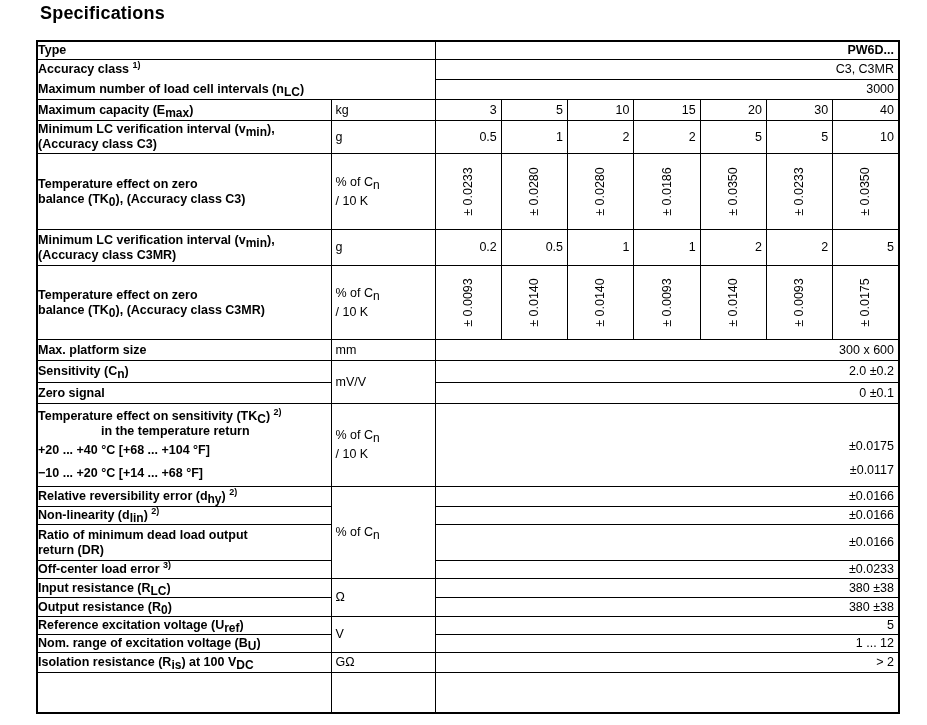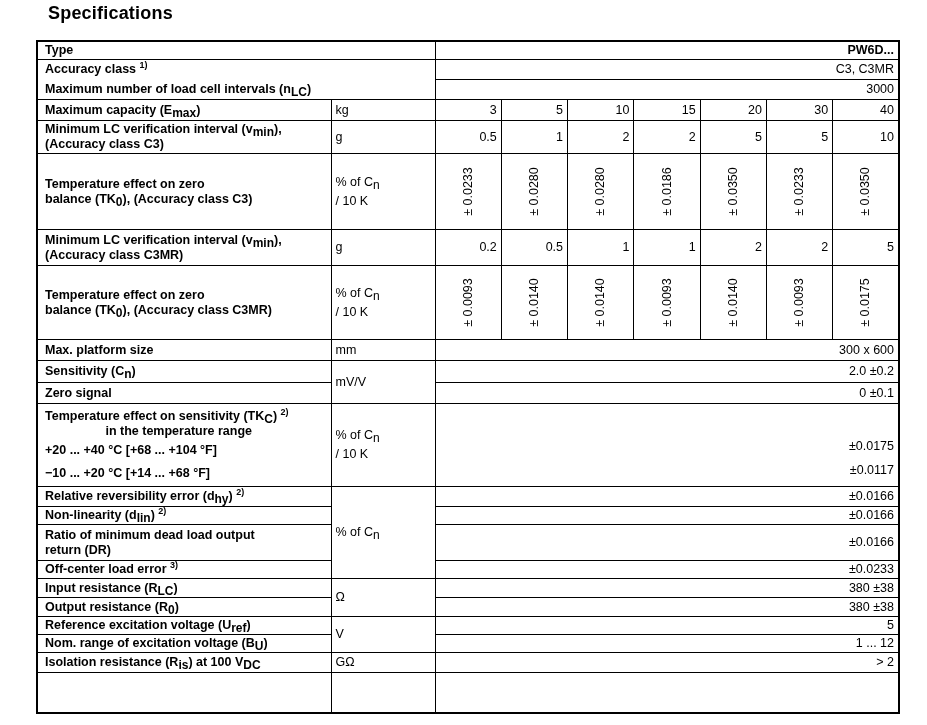--- a/index.html
+++ b/index.html
@@ -1,29 +1,29 @@
 <!DOCTYPE html>
 <html><head>
 <meta charset="utf-8">
 <style>
   html,body{margin:0;padding:0}
   body{
     width:927px;height:725px;background:#fff;overflow:hidden;position:relative;
     font-family:"Liberation Sans",sans-serif;color:#000;
   }
-  .title{position:absolute;left:48px;top:3px;font-size:18px;font-weight:bold;margin:0;letter-spacing:.2px}
+  .title{position:absolute;left:40px;top:3px;font-size:18px;font-weight:bold;margin:0;letter-spacing:.2px}
   table.spec{
     position:absolute;left:36px;top:40px;width:864px;
     border-collapse:collapse;table-layout:fixed;border:2.5px solid #000;background:#fff;
   }
   td{
     border:1.5px solid #000;font-size:12.5px;line-height:15px;
     padding:1px 4px;vertical-align:middle;overflow:hidden;
   }
-  .lbl{font-weight:bold;text-align:left;padding-left:7px}
+  .lbl{font-weight:bold;text-align:left;padding-left:0}
   .unit{text-align:left;font-weight:normal}
   .val{text-align:right;font-weight:normal}
   .bold{font-weight:bold}
   .bb-hide{border-bottom-style:hidden}
   sub{font-size:12px;vertical-align:-3px;line-height:0}
   sup{font-size:9px;vertical-align:5px;line-height:0}
   td.rot{padding:0}
   .rotbox{display:flex;align-items:center;justify-content:center;height:100%}
   .vtext{transform:rotate(-90deg);white-space:nowrap;display:inline-block;font-size:12.5px}
   td.tkc-label{vertical-align:top;padding-top:5px}
@@ -191,21 +191,21 @@
     </tr>
 
     <tr style="height:21px">
       <td class="lbl">Zero signal</td>
       <td class="val" colspan="7">0 ±0.1</td>
     </tr>
 
     <tr style="height:82px">
       <td class="lbl tkc-label">
         <div class="tkc-l1">Temperature effect on sensitivity (TK<sub>C</sub>) <sup>2)</sup></div>
-        <div class="tkc-l2">in the temperature range</div>
+        <div class="tkc-l2">in the temperature return</div>
         <div class="tkc-l3">+20 ... +40 °C [+68 ... +104 °F]</div>
         <div class="tkc-l4">−10 ... +20 °C [+14 ... +68 °F]</div>
       </td>
       <td class="unit u2">% of C<sub>n</sub><br>/ 10 K</td>
       <td class="val vbot" colspan="7">
         <div class="twolines">±0.0175<br>±0.0117</div>
       </td>
     </tr>
 
     <tr style="height:20px">

